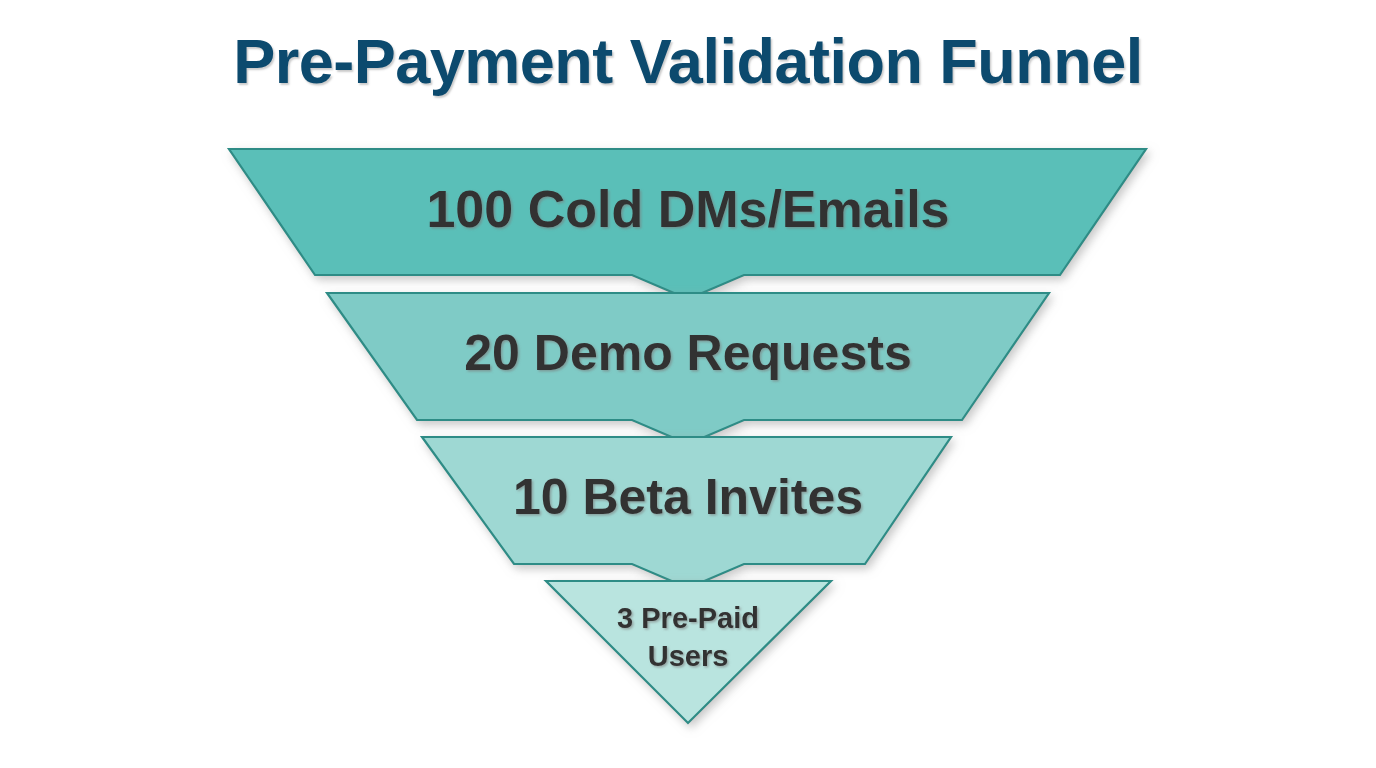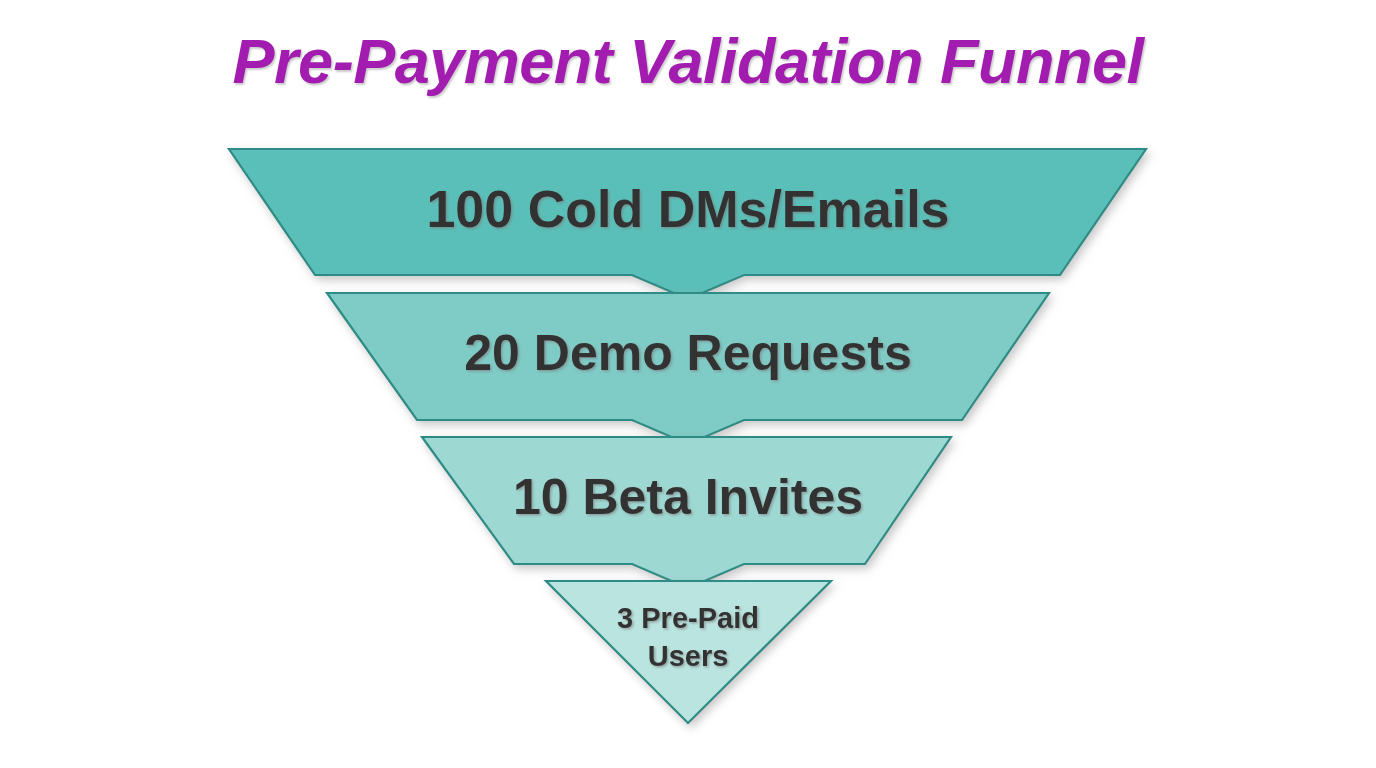--- a/index.html
+++ b/index.html
@@ -24,25 +24,24 @@
   #chart-title {
     position: absolute;
     left: 0;
     top: 28px;
     width: 1376px;
     text-align: center;
     font-family: "Liberation Sans", sans-serif;
     font-weight: bold;
     font-size: 63px;
     letter-spacing: -0.5px;
-    color: #a21caf;
+    color: #0c4a6e;
     text-shadow: 1.5px 1.5px 2px rgba(140,140,140,0.45);
     white-space: nowrap;
     line-height: 1.05;
-    font-style: italic;
   }
   #funnel-svg {
     position: absolute;
     left: 0;
     top: 0;
   }
   .seg-label {
     font-family: "Liberation Sans", sans-serif;
     font-weight: bold;
     fill: #333333;

